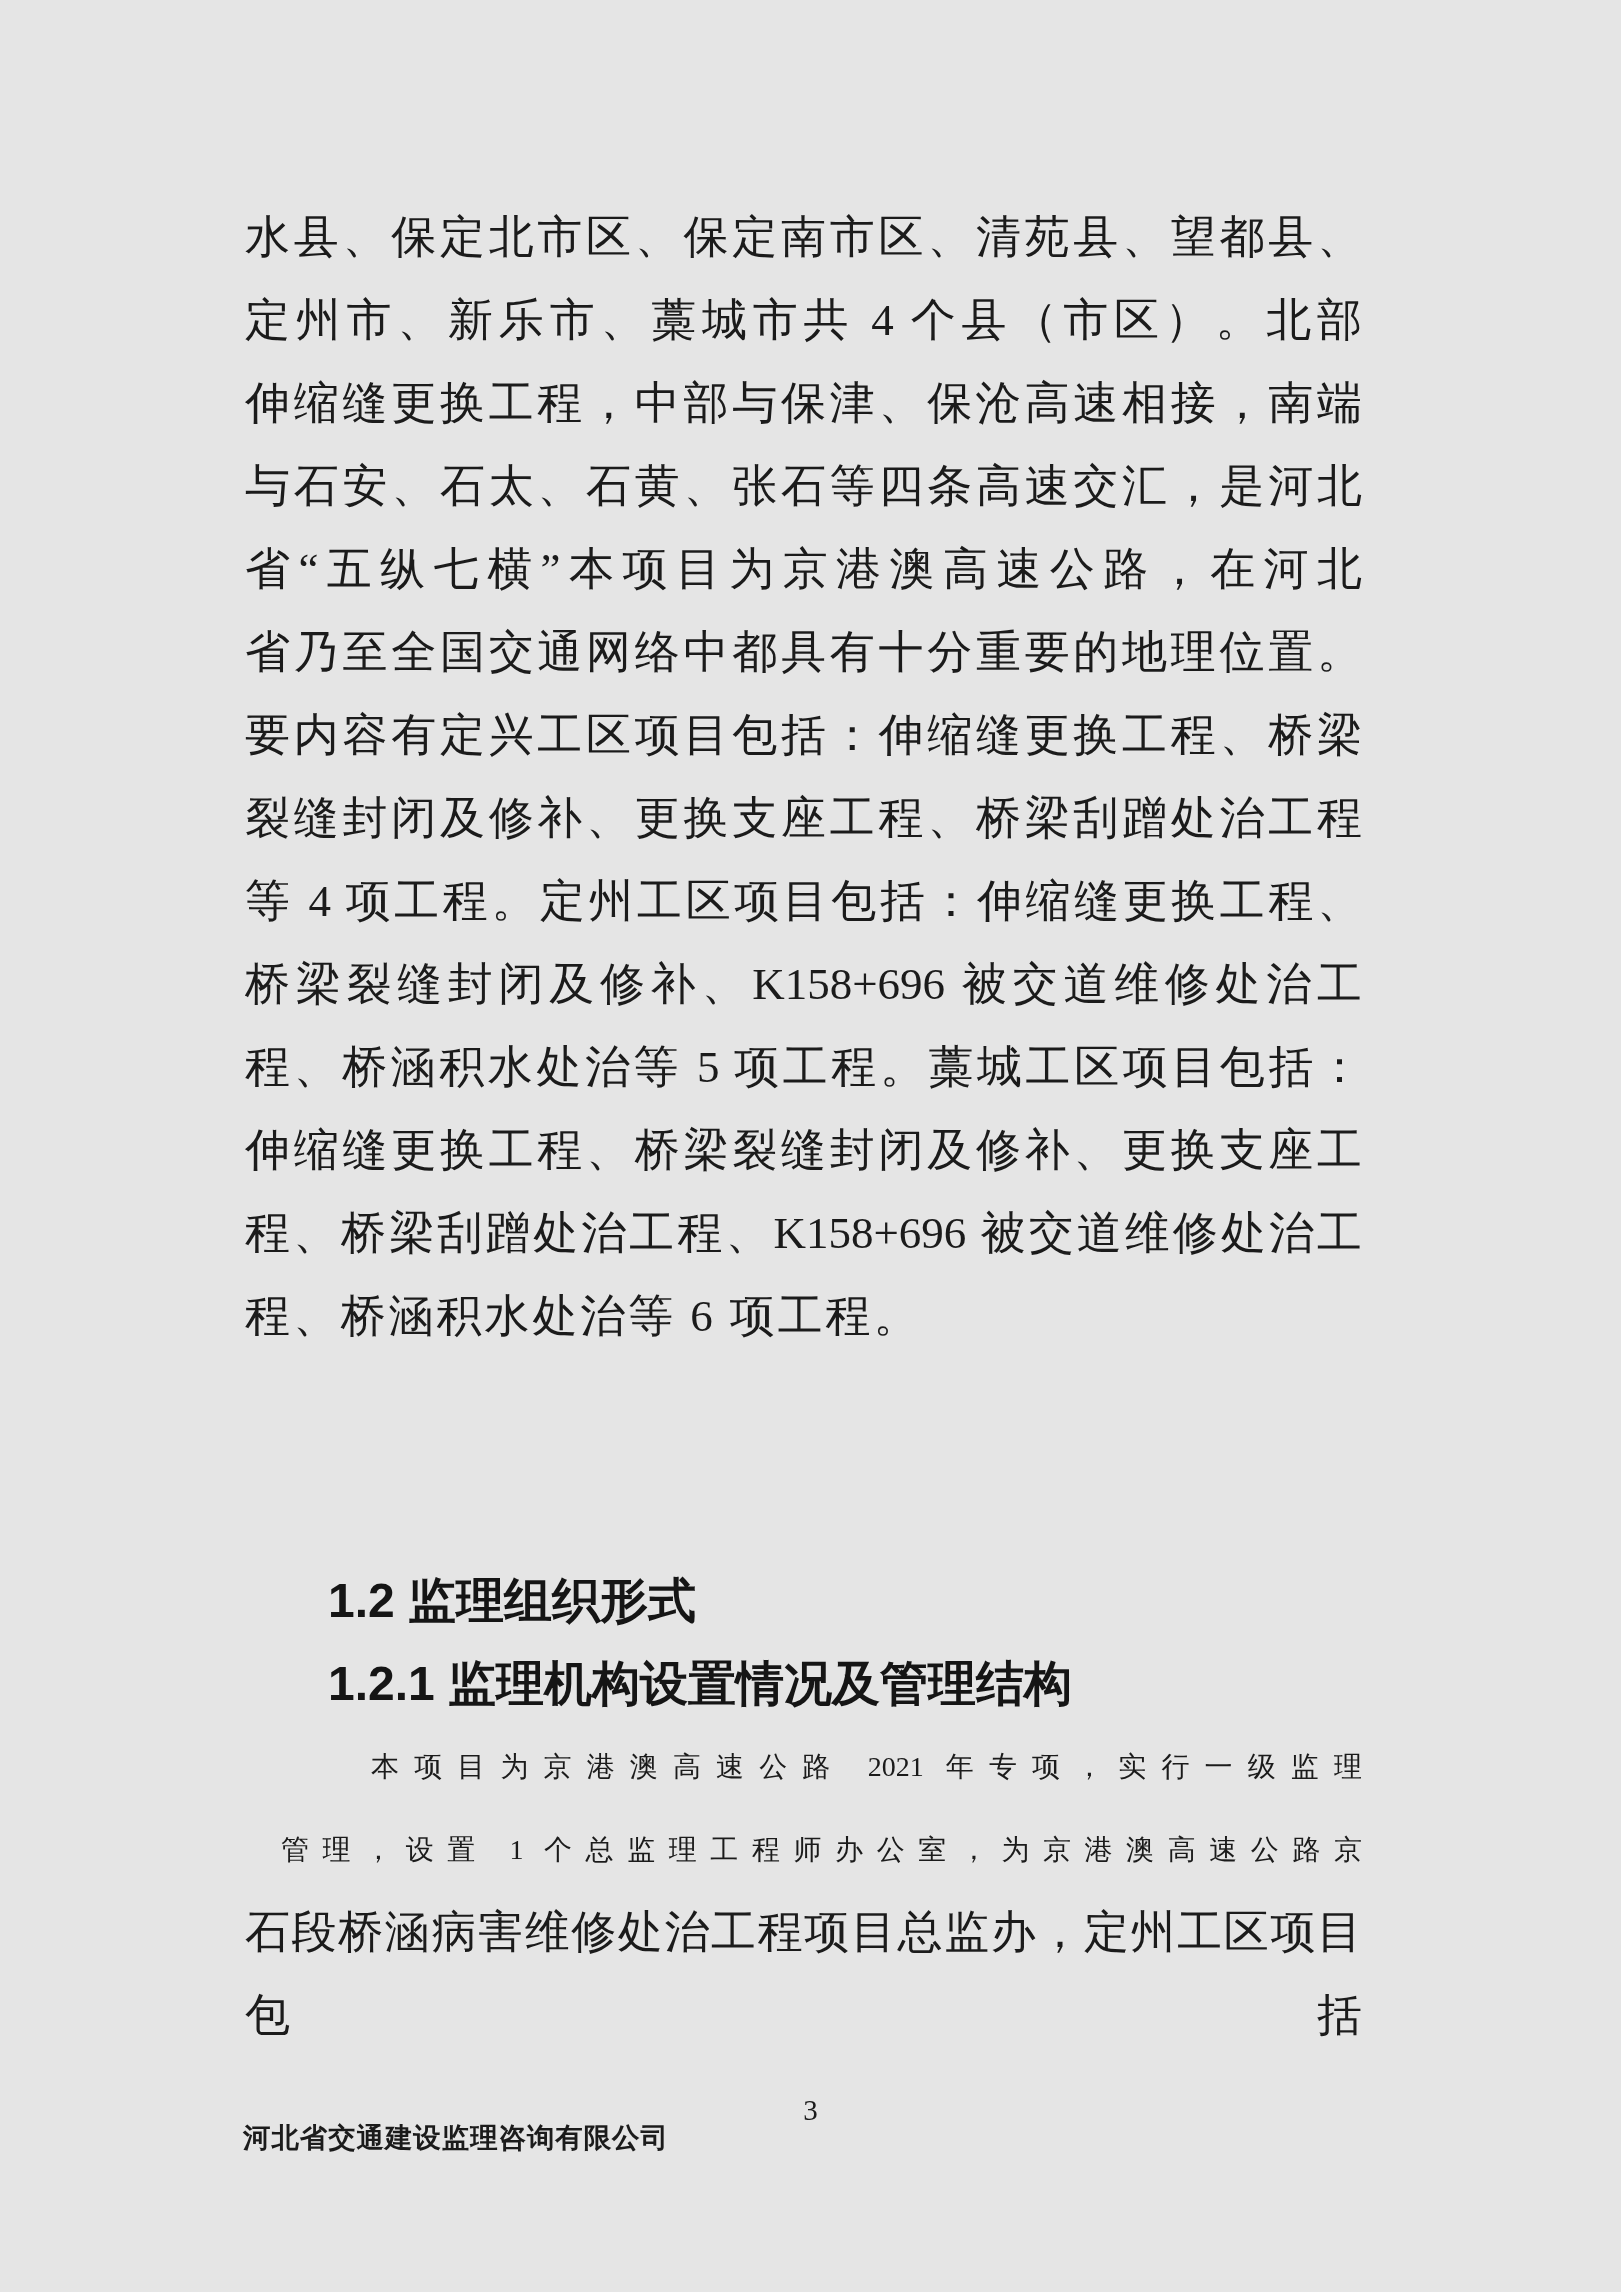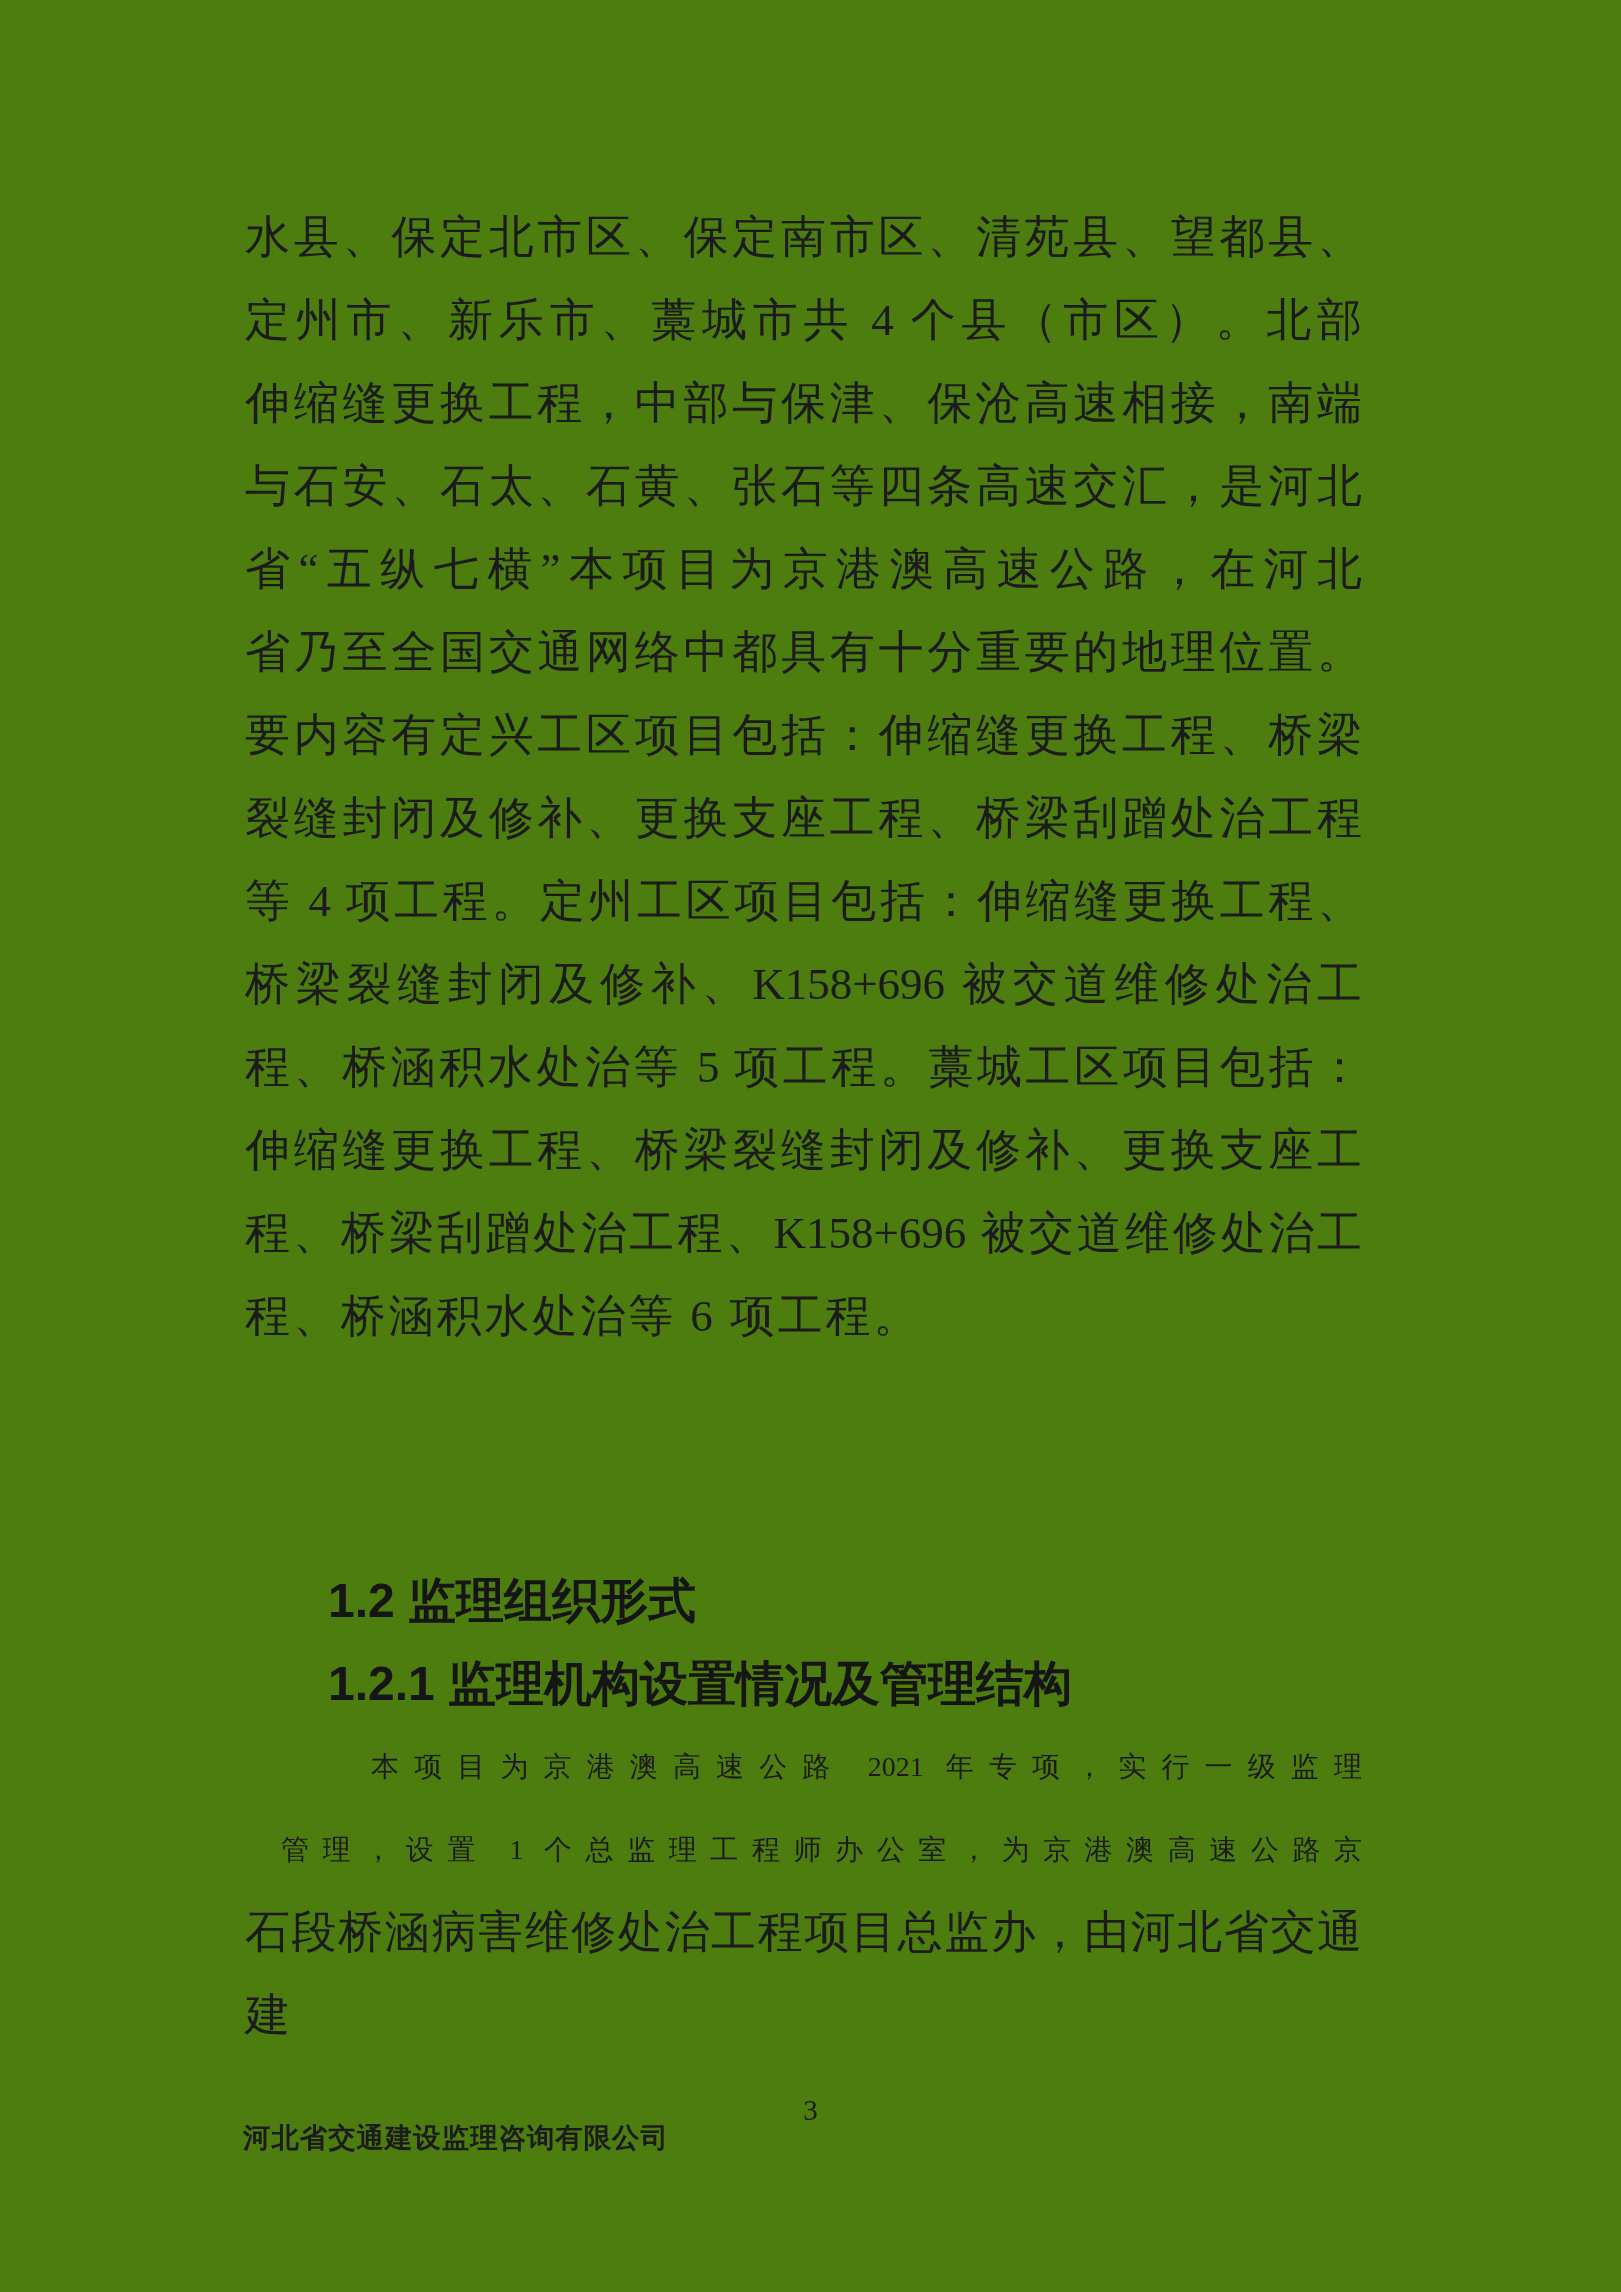--- a/index.html
+++ b/index.html
@@ -4,21 +4,21 @@
 <style>
   html, body {
     margin: 0;
     padding: 0;
     background: #ffffff;
   }
   .page {
     position: relative;
     width: 1621px;
     height: 2293px;
-    background: #4d7c0f;
+    background: #e5e5e5;
     overflow: hidden;
     font-family: "Liberation Serif", "DejaVu Serif", serif;
     color: #1b1b1b;
   }
   .content {
     position: absolute;
     left: 245px;
     top: 196px;
     width: 1117px;
   }
@@ -92,21 +92,21 @@
       <div class="jline">程、桥梁刮蹭处治工程、K158+696 被交道维修处治工</div>
       <div class="jline short">程、桥涵积水处治等 6 项工程。</div>
     </div>
 
     <h2 class="heading first">1.2 监理组织形式</h2>
     <h3 class="heading">1.2.1 监理机构设置情况及管理结构</h3>
 
     <div class="para">
       <div class="jline indent tight">本项目为京港澳高速公路 2021 年专项，实行一级监理</div>
       <div class="jline tight">管理，设置 1 个总监理工程师办公室，为京港澳高速公路京</div>
-      <div class="jline">石段桥涵病害维修处治工程项目总监办，由河北省交通建</div>
+      <div class="jline">石段桥涵病害维修处治工程项目总监办，定州工区项目包括</div>
     </div>
 
   </div>
 
   <div class="page-number">3</div>
   <div class="footer-company">河北省交通建设监理咨询有限公司</div>
 </div>
 
 
 </body></html>

